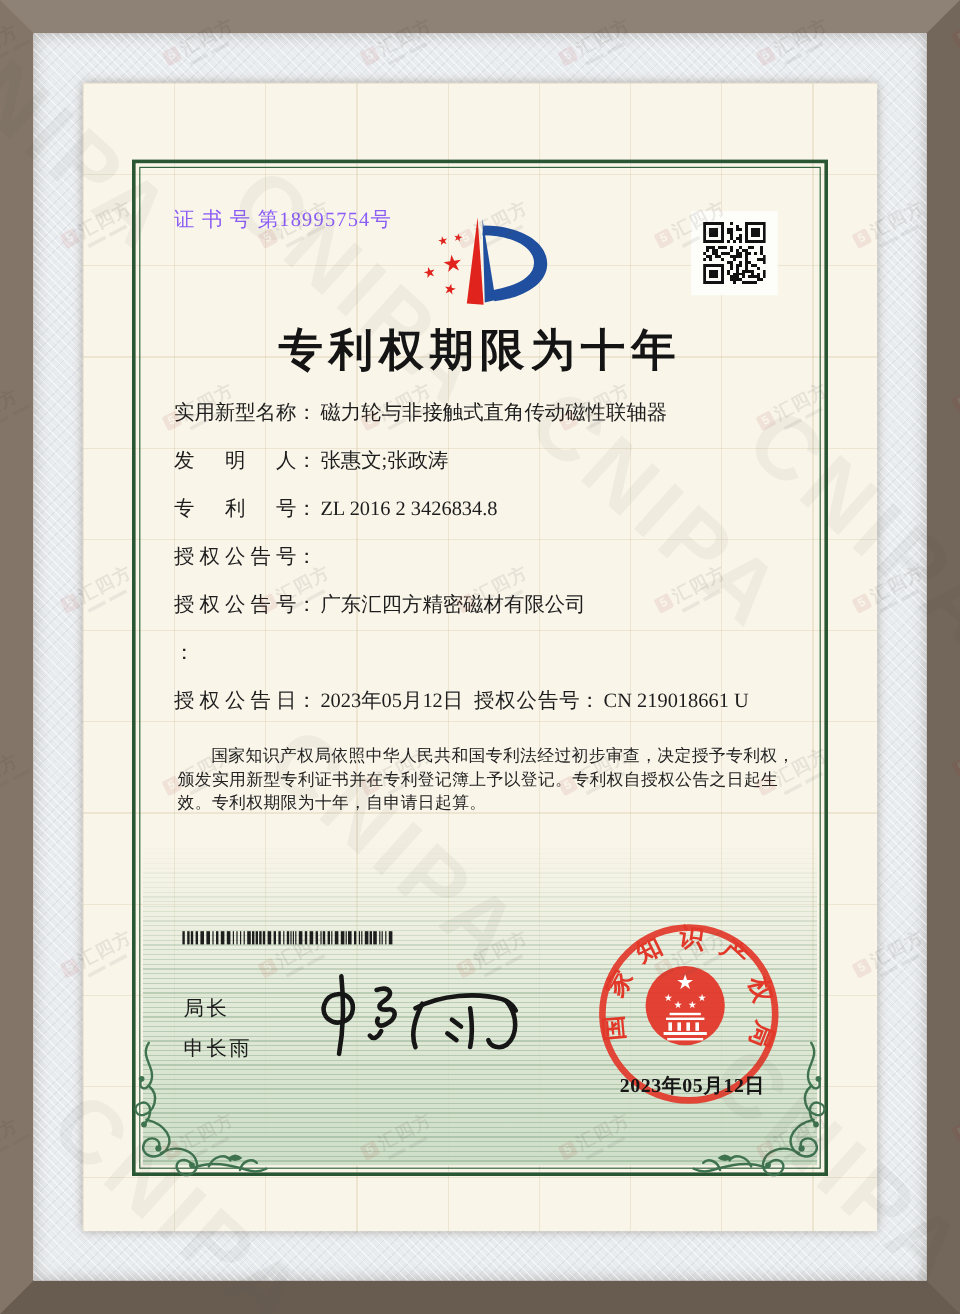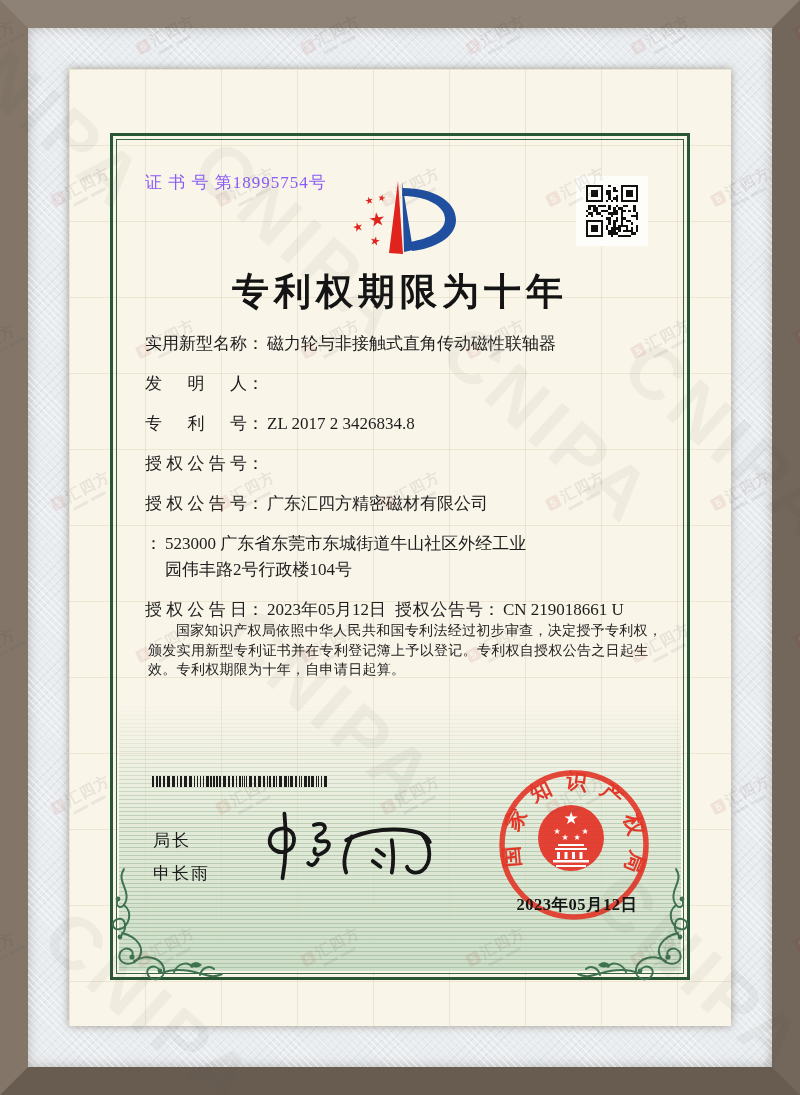--- a/index.html
+++ b/index.html
@@ -312,38 +312,38 @@
 
     <div class="fields">
       <div class="f-row">
         <span class="f-label">实用新型名称</span>
           <span class="f-colon">：</span>
         <span class="f-value">磁力轮与非接触式直角传动磁性联轴器</span>
       </div>
       <div class="f-row">
         <span class="f-label">发明人</span>
           <span class="f-colon">：</span>
+        <span class="f-value">张惠文;张政涛</span>
       </div>
       <div class="f-row">
         <span class="f-label">专利号</span>
           <span class="f-colon">：</span>
-        <span class="f-value">ZL 2017 2 3426834.8</span>
+        <span class="f-value">ZL 2016 2 3426834.8</span>
       </div>
       <div class="f-row">
         <span class="f-label">授权公告号</span>
           <span class="f-colon">：</span>
       </div>
       <div class="f-row">
         <span class="f-label">授权公告号</span>
           <span class="f-colon">：</span>
         <span class="f-value">广东汇四方精密磁材有限公司</span>
       </div>
       <div class="f-row">
           <span class="f-colon">：</span>
-        <span class="f-value addr">523000 广东省东莞市东城街道牛山社区外经工业园伟丰路2号行政楼104号</span>
       </div>
       <div class="f-row">
         <span class="f-label">授权公告日</span>
           <span class="f-colon">：</span>
         <span class="f-value">2023年05月12日</span>
         <span class="grant-col2">
           <span class="f-label">授权公告号</span>
             <span class="f-colon">：</span>
           <span class="f-value">CN 219018661 U</span>
         </span>

